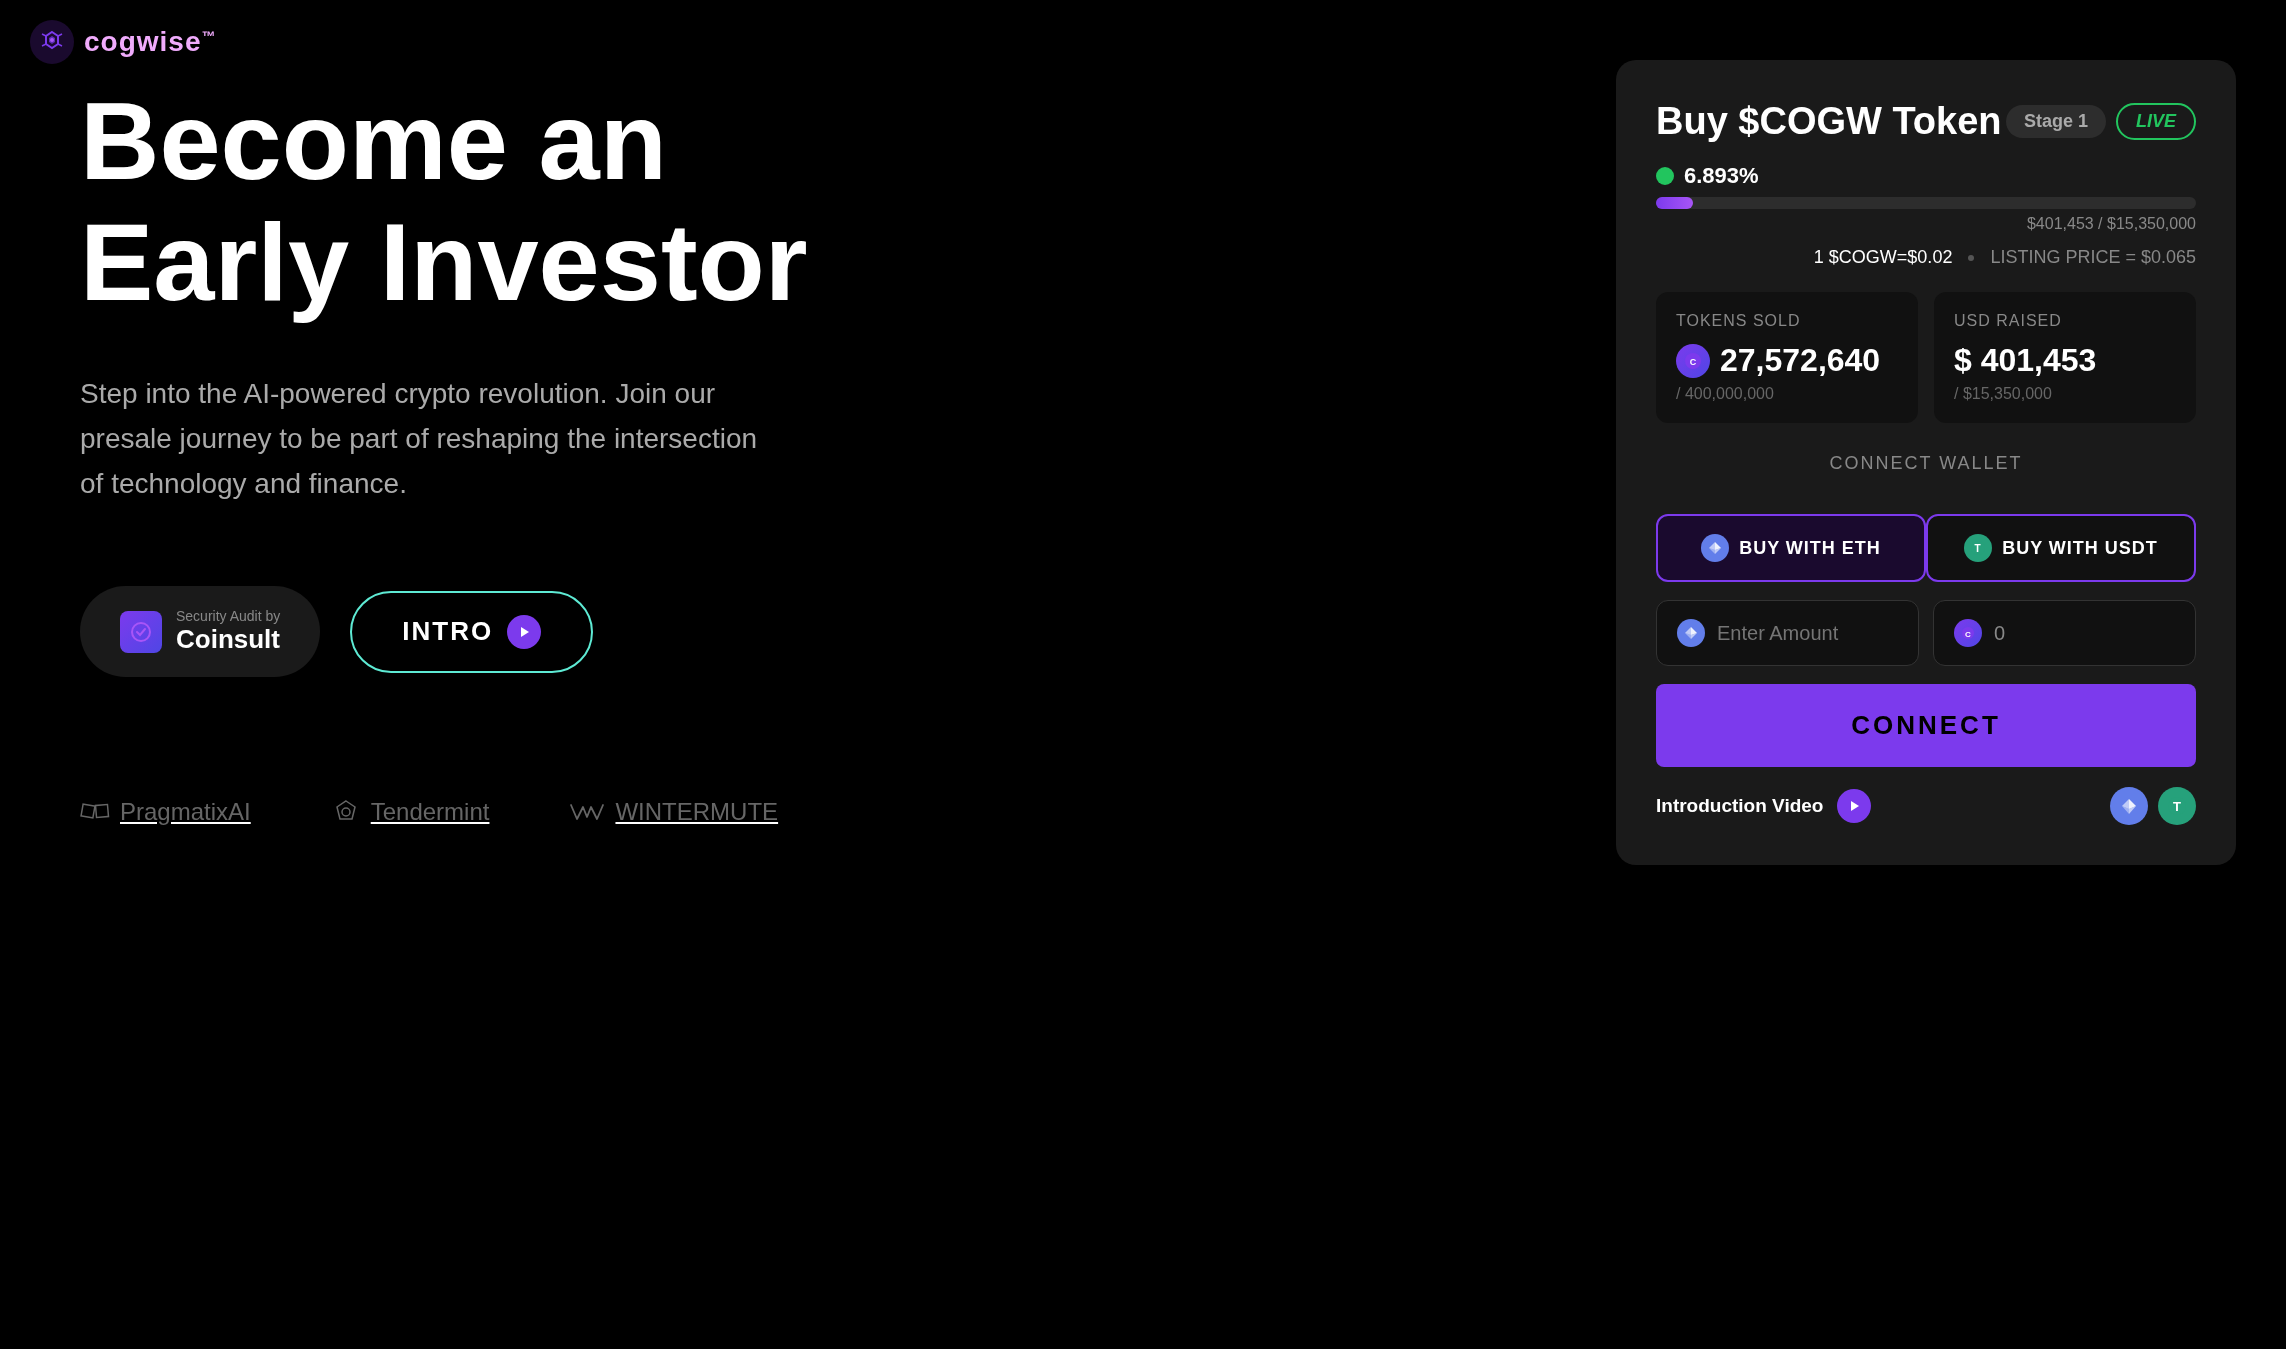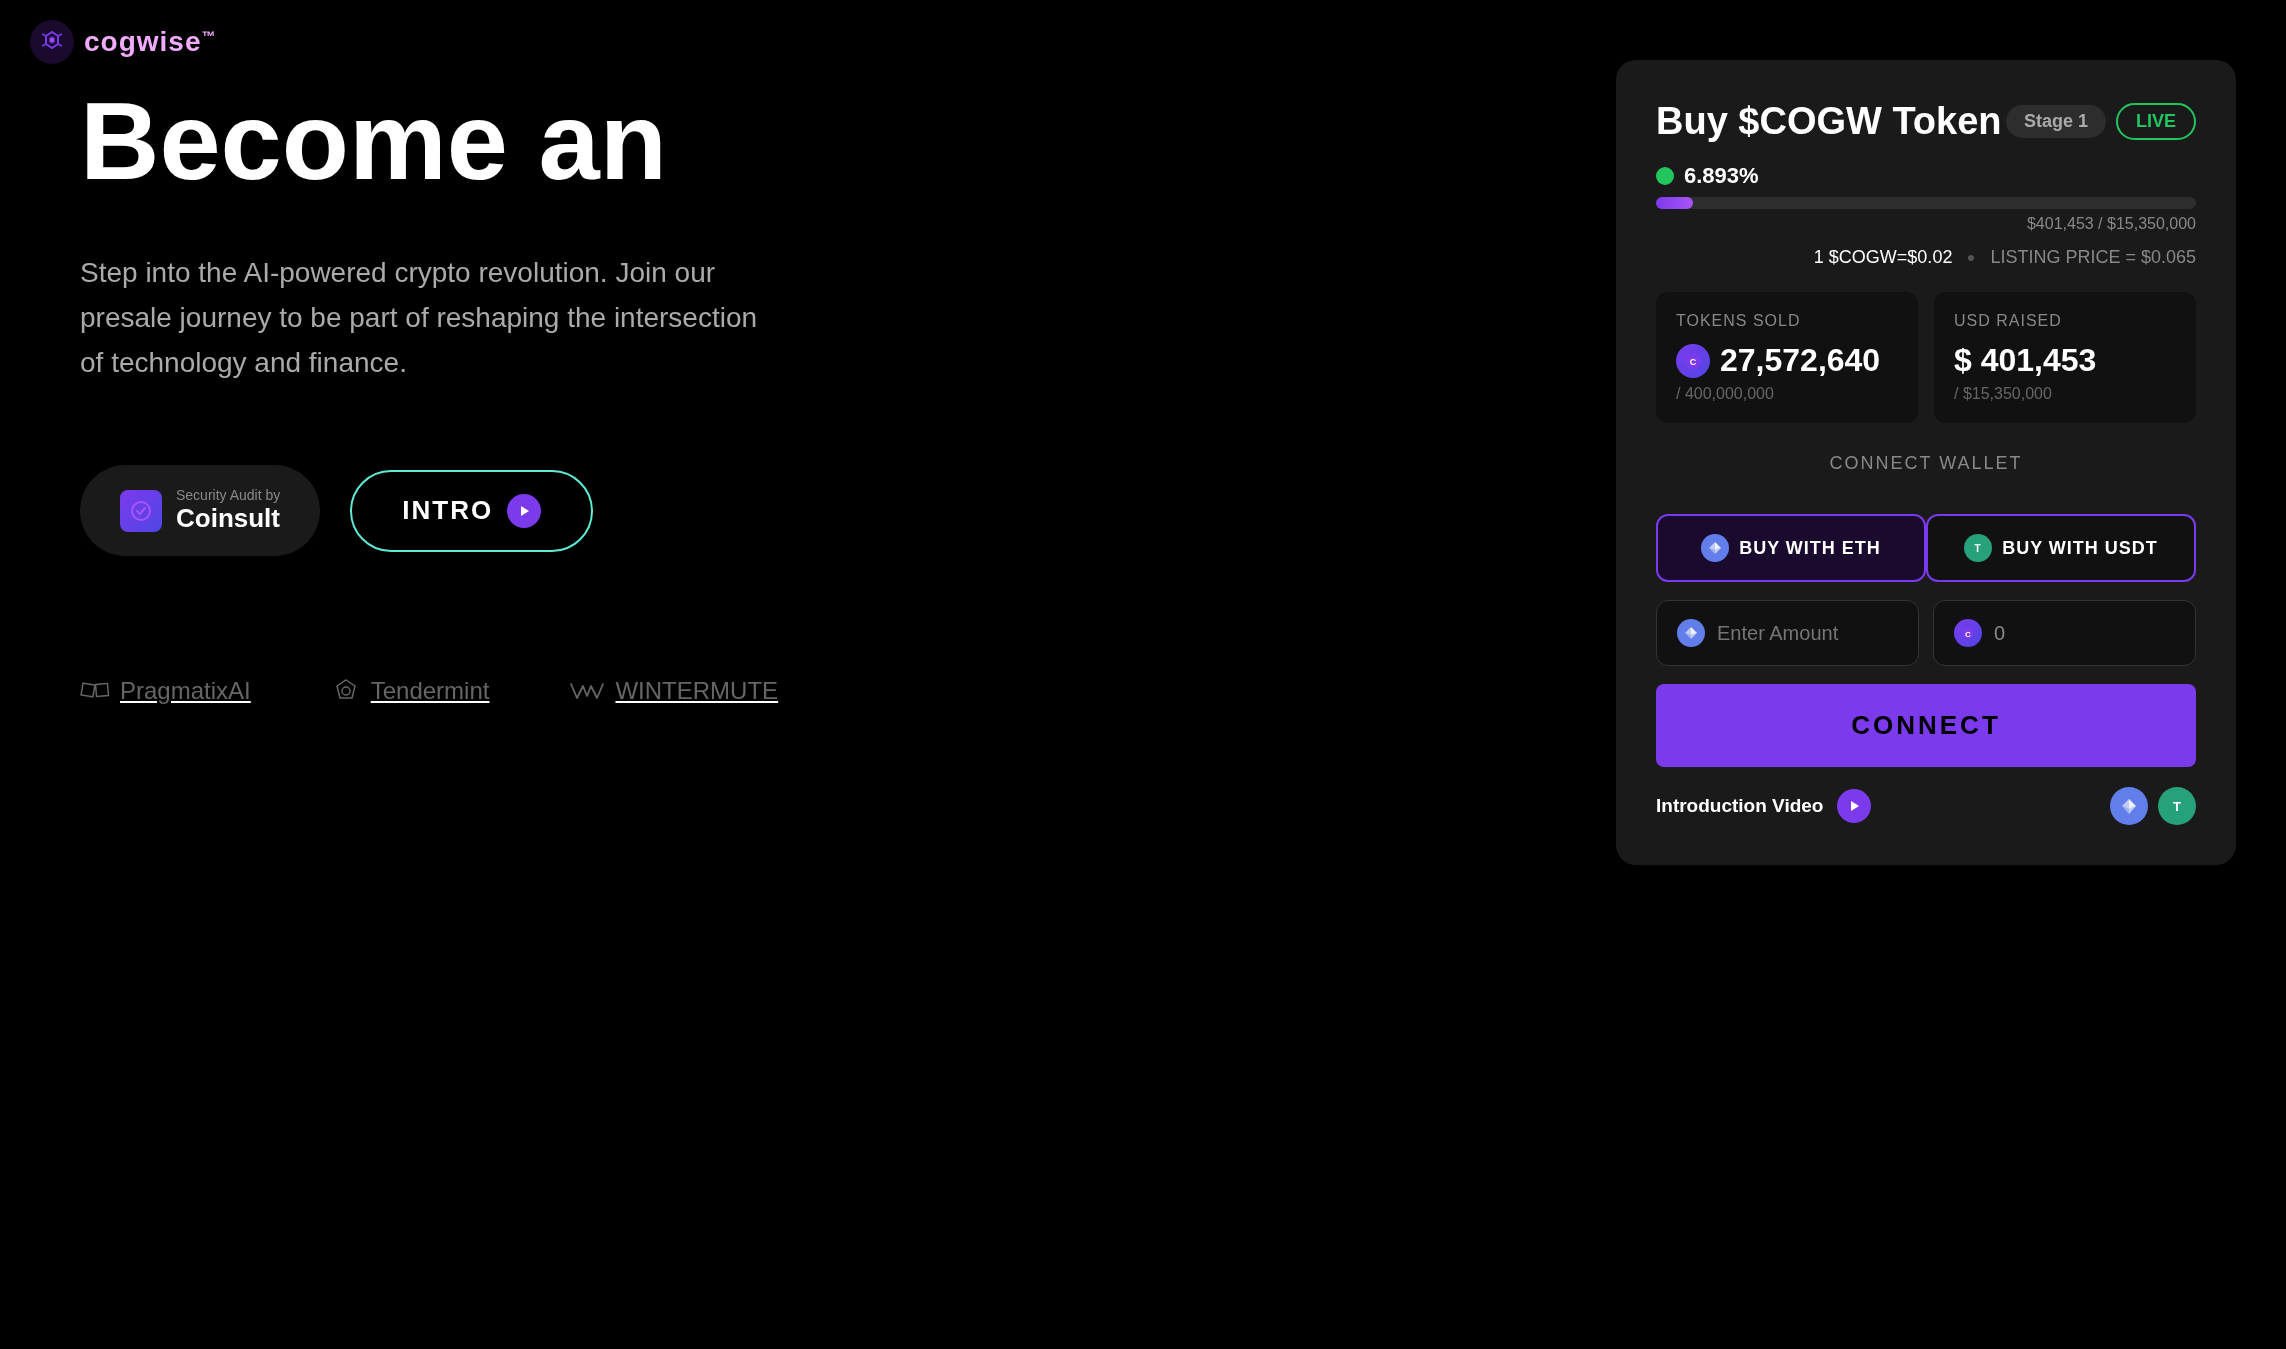--- a/index.html
+++ b/index.html
@@ -169,20 +169,21 @@
       font-weight: 600;
     }
     .badge-live {
       background: transparent;
       border: 2px solid #22c55e;
       color: #22c55e;
       border-radius: 20px;
       padding: 6px 18px;
       font-size: 18px;
       font-weight: 700;
+      font-style: italic;
     }
 
     
     .progress-section {
       margin-bottom: 10px;
     }
     .progress-label {
       display: flex;
       align-items: center;
       gap: 10px;
@@ -426,20 +427,21 @@
     </g>
   </svg>
   <span class="logo-text">
     <span>cogwise</span><span class="logo-tm">™</span>
   </span>
 </div>
 
 <div class="left-section">
   <h1 class="hero-title">
     <span>Become an</span><br>
+    <span>Early Investor</span>
   </h1>
   <p class="hero-desc">Step into the AI-powered crypto revolution. Join our presale journey to be part of reshaping the intersection of technology and finance.</p>
 
   <div class="action-buttons">
     <button class="btn-coinsult">
       <div class="coinsult-icon">
         <svg width="22" height="22" viewBox="0 0 22 22" fill="none">
           <circle cx="11" cy="11" r="9" stroke="#a855f7" stroke-width="2" fill="none"></circle>
           <path d="M7 11 L10 14 L15 8" stroke="#a855f7" stroke-width="2" fill="none" stroke-linecap="round"></path>
         </svg>

